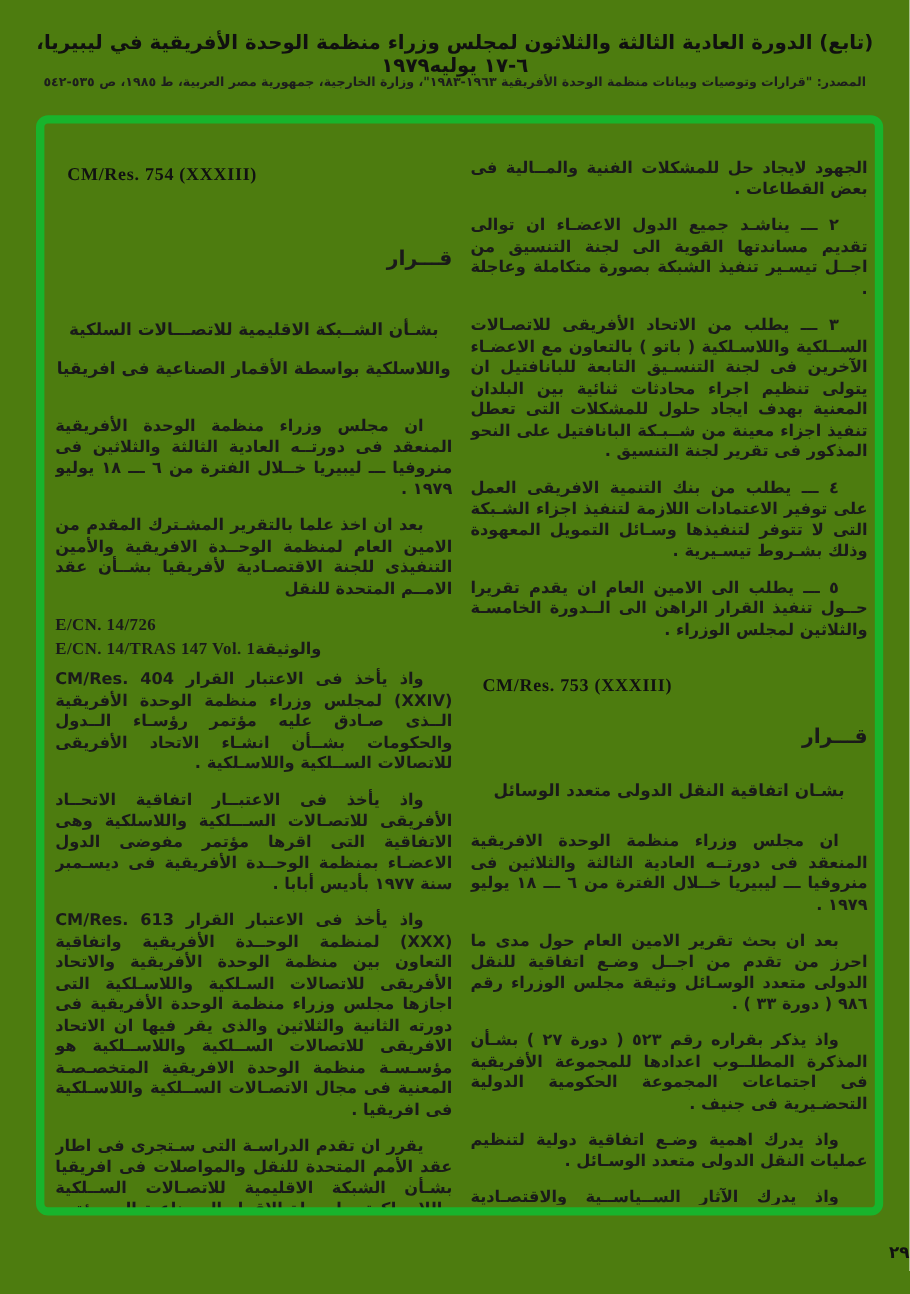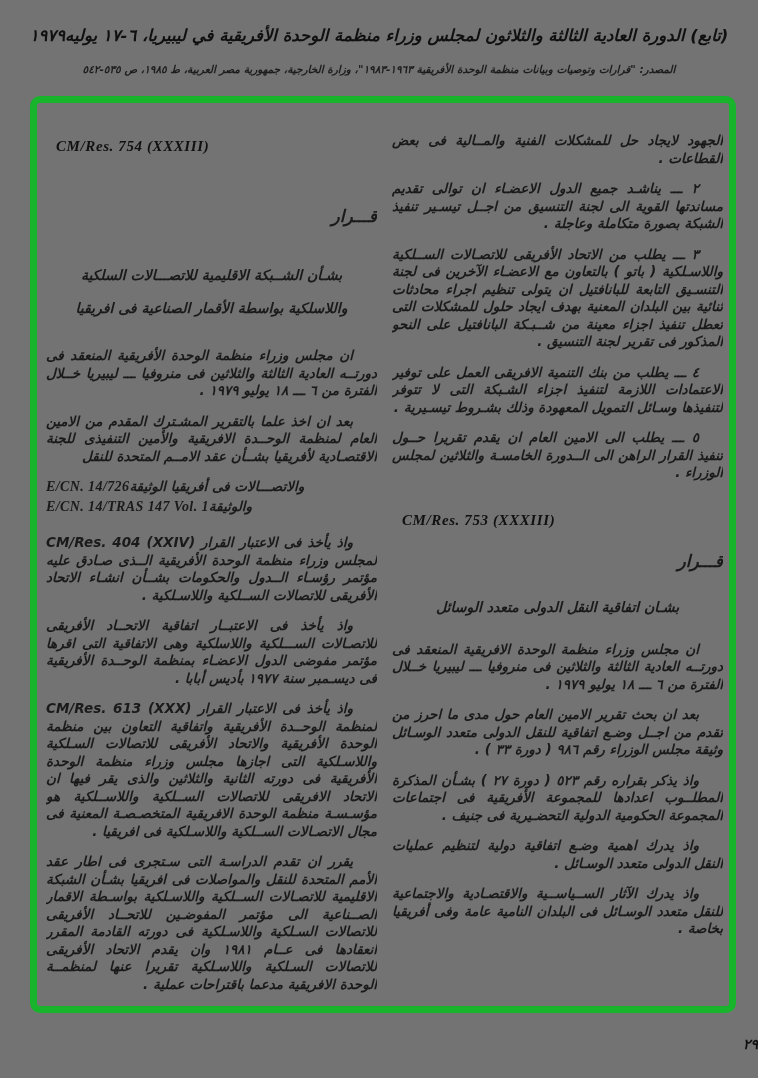--- a/index.html
+++ b/index.html
@@ -11,22 +11,21 @@
     position: relative;
     overflow: hidden;
     font-family: "DejaVu Sans", sans-serif;
     color: #161616;
   }
   .page {
     position: absolute;
     inset: 0;
     width: 758px;
     height: 1078px;
-    background: #737373;
-    font-style: italic;
+    background: #4d7c0f;
   }
   
   .hdr1 {
     position: absolute;
     top: 26px;
     left: 20px;
     right: 20px;
     direction: rtl;
     text-align: center;
     font-size: 16.5px;
@@ -116,21 +115,21 @@
     align-items: baseline;
     margin: 0 0 2px 0;
   }
   .doc-row .latin {
     font-family: "Liberation Serif", "DejaVu Serif", serif;
     font-size: 14px;
     letter-spacing: 0.4px;
     white-space: nowrap;
   }
   .doc-row .arabic { direction: rtl; }
-  .doc-row.last { margin-bottom: 13px; }
+  .doc-row.last { margin-bottom: 2px; }
 
   .spacer-sm { height: 6px; }
 
   
   .page-num {
     position: absolute;
     top: 1036px;
     left: 0;
     right: 0;
     text-align: right;
@@ -174,21 +173,20 @@
     <div class="res-subject">
       <span>بشـأن الشــبكة الاقليمية للاتصـــالات السلكية</span><br>
       <span>واللاسلكية بواسطة الأقمار الصناعية فى افريقيا</span>
     </div>
 
     <p class="para">ان مجلس وزراء منظمة الوحدة الأفريقية المنعقد فى دورتــه العادية الثالثة والثلاثين فى منروفيا ـــ ليبيريا خــلال الفترة من ٦ ـــ ١٨ يوليو ١٩٧٩ .</p>
     <p class="para">بعد ان اخذ علما بالتقرير المشـترك المقدم من الامين العام لمنظمة الوحــدة الافريقية والأمين التنفيذى للجنة الاقتصـادية لأفريقيا بشــأن عقد الامــم المتحدة للنقل</p>
 
     <div class="doc-row">
       <span class="latin">E/CN. 14/726</span>
-      <span class="arabic">والاتصـــالات فى أفريقيا الوثيقة</span>
     </div>
     <div class="doc-row last">
       <span class="latin">E/CN. 14/TRAS 147 Vol. 1</span>
       <span class="arabic">والوثيقة</span>
     </div>
 
     <div class="spacer-sm"></div>
 
     <p class="para">واذ يأخذ فى الاعتبار القرار CM/Res. 404 (XXIV) لمجلس وزراء منظمة الوحدة الأفريقية الــذى صـادق عليه مؤتمر رؤسـاء الــدول والحكومات بشــأن انشـاء الاتحاد الأفريقى للاتصالات الســلكية واللاسـلكية .</p>
     <p class="para">واذ يأخذ فى الاعتبــار اتفاقية الاتحــاد الأفريقى للاتصـالات الســـلكية واللاسلكية وهى الاتفاقية التى اقرها مؤتمر مفوضى الدول الاعضـاء بمنظمة الوحــدة الأفريقية فى ديسـمبر سنة ١٩٧٧ بأديس أبابا .</p>

